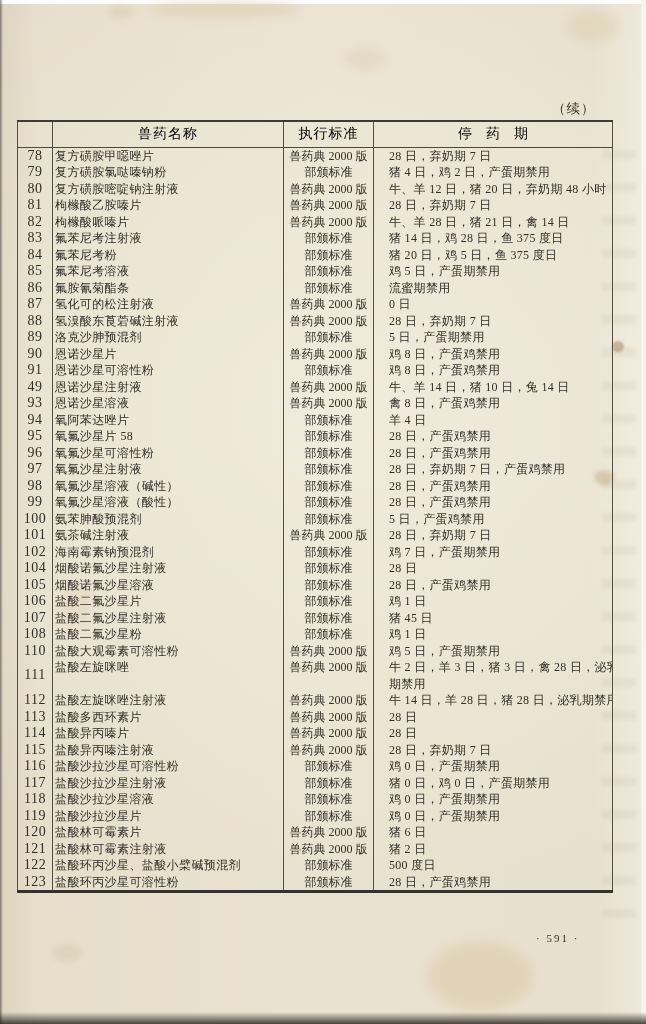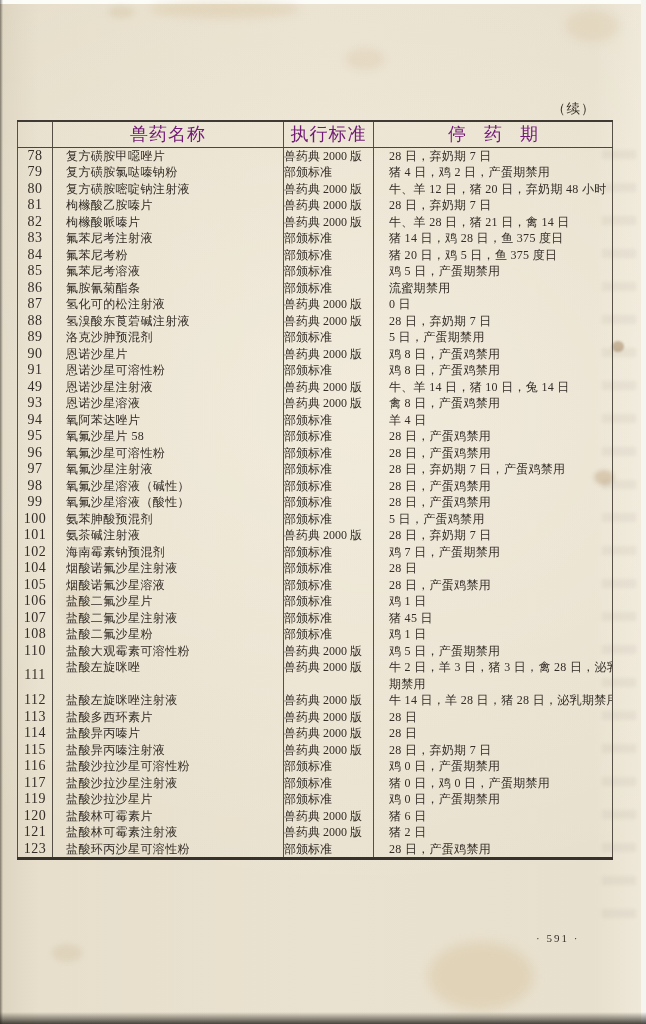--- a/index.html
+++ b/index.html
@@ -66,27 +66,27 @@
 
   .drug-table th, .drug-table td {
     border-left:1px solid #564f46;
     border-right:1px solid #564f46;
     white-space:pre;
     overflow:hidden;
     font-weight:normal;
   }
   .drug-table thead th {
     height:26px; text-align:center; vertical-align:middle;
-    font-size:18px; letter-spacing:1px; color:#701a75;
+    font-size:14px; letter-spacing:1px; color:#000000;
     border-bottom:1.5px solid #4c463e;
   }
   .drug-table tbody td { height:16.5px; line-height:16.5px; vertical-align:top; }
   .drug-table td.no   { text-align:center; font-size:14px; vertical-align:middle; letter-spacing:.5px; }
-  .drug-table td.nm   { padding-left:13px; letter-spacing:.4px; }
-  .drug-table td.st   { text-align:left; }
+  .drug-table td.nm   { padding-left:2px; letter-spacing:.4px; }
+  .drug-table td.st   { text-align:center; }
   .drug-table td.wd   { padding-left:15px; letter-spacing:.3px;font-family:Liberation Serif, serif; }
   .drug-table th.h-wd { letter-spacing:0; }
 </style>
 </head>
 <body>
 
 <div class="edge-top"></div>
 <div class="edge-right"></div>
 <div class="edge-left"></div>
 <div class="stain s1"></div>
@@ -341,38 +341,50 @@
         <td class="st">部颁标准</td>
         <td class="wd">鸡 0 日，产蛋期禁用</td>
       </tr>
       <tr>
         <td class="no">117</td>
         <td class="nm">盐酸沙拉沙星注射液</td>
         <td class="st">部颁标准</td>
         <td class="wd">猪 0 日，鸡 0 日，产蛋期禁用</td>
       </tr>
       <tr>
+        <td class="no">118</td>
+        <td class="nm">盐酸沙拉沙星溶液</td>
+        <td class="st">部颁标准</td>
+        <td class="wd">鸡 0 日，产蛋期禁用</td>
+      </tr>
+      <tr>
         <td class="no">119</td>
         <td class="nm">盐酸沙拉沙星片</td>
         <td class="st">部颁标准</td>
         <td class="wd">鸡 0 日，产蛋期禁用</td>
       </tr>
       <tr>
         <td class="no">120</td>
         <td class="nm">盐酸林可霉素片</td>
         <td class="st">兽药典 2000 版</td>
         <td class="wd">猪 6 日</td>
       </tr>
       <tr>
         <td class="no">121</td>
         <td class="nm">盐酸林可霉素注射液</td>
         <td class="st">兽药典 2000 版</td>
         <td class="wd">猪 2 日</td>
       </tr>
       <tr>
+        <td class="no">122</td>
+        <td class="nm">盐酸环丙沙星、盐酸小檗碱预混剂</td>
+        <td class="st">部颁标准</td>
+        <td class="wd">500 度日</td>
+      </tr>
+      <tr>
         <td class="no">123</td>
         <td class="nm">盐酸环丙沙星可溶性粉</td>
         <td class="st">部颁标准</td>
         <td class="wd">28 日，产蛋鸡禁用</td>
       </tr>
     </tbody>
 </table>
 
 <div class="page-number">· 591 ·</div>
 

